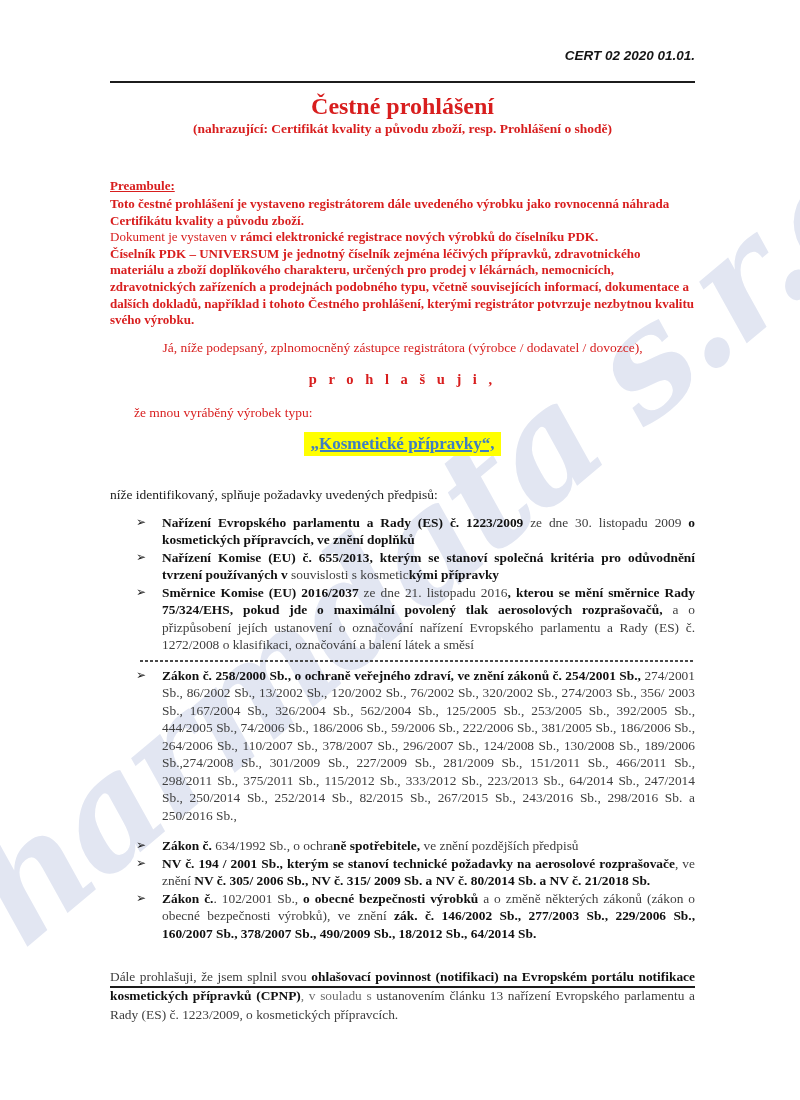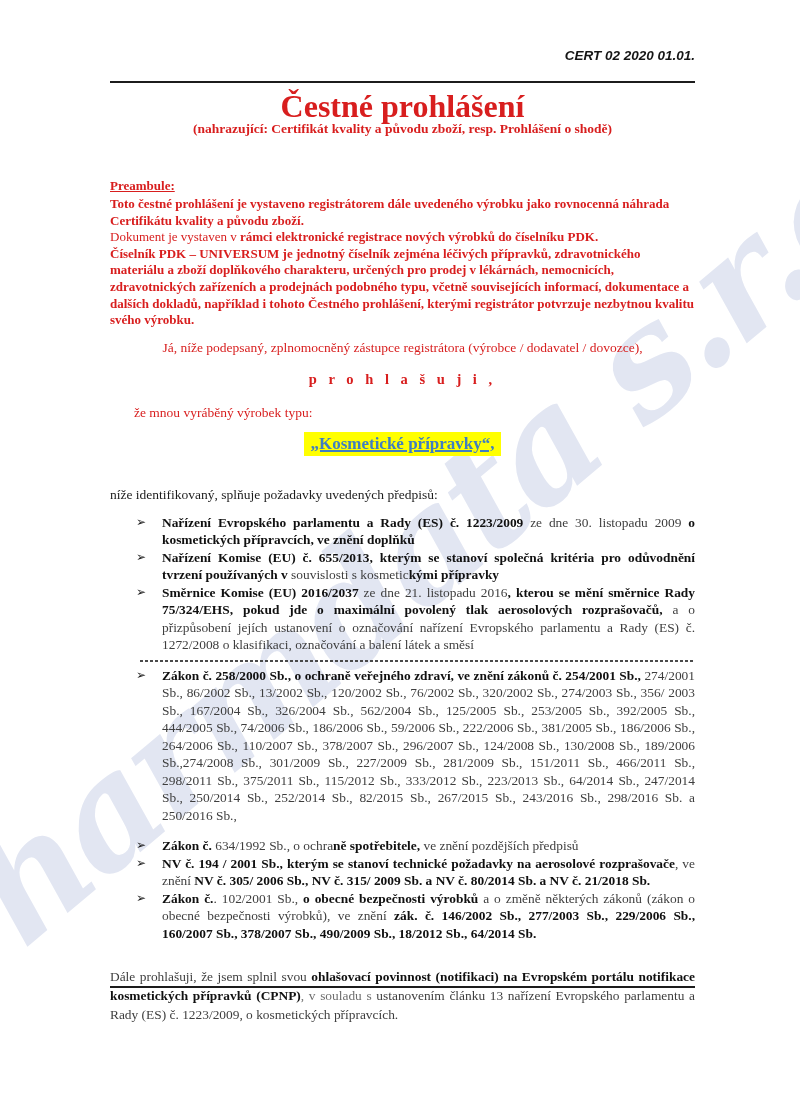--- a/index.html
+++ b/index.html
@@ -24,21 +24,21 @@
     font-size:150px;letter-spacing:-6px;color:var(--wm);white-space:nowrap;
     user-select:none;pointer-events:none;
   }
   .content{position:relative;z-index:1;padding:0 105px 0 110px;}
   .doc-code{
     padding-top:48px;text-align:right;
     font-family:"Liberation Sans","DejaVu Sans",sans-serif;
     font-style:italic;font-weight:700;font-size:13.5px;color:#151515;
   }
   .rule{border:0;border-top:2px solid #1c1c1c;margin:18px 0 0 0;}
-  .title{margin-top:10px;text-align:center;color:var(--red);font-weight:700;font-size:32px;line-height:27px;}
+  .title{margin-top:10px;text-align:center;color:var(--red);font-weight:700;font-size:24px;line-height:27px;}
   .subtitle{text-align:center;color:var(--red);font-weight:700;font-size:13.5px;line-height:17px;}
   .pre-head{margin-top:39px;color:var(--red);font-weight:700;font-size:13px;line-height:20px;text-decoration:underline;}
   .pre-body{color:var(--red);font-size:13px;line-height:16.6px;font-weight:700;text-align:left;}
   .pre-body .rn{font-weight:400;}
   .decl-intro{margin-top:11px;text-align:center;color:var(--red);font-size:13.5px;}
   .decl-verb{margin-top:15px;text-align:center;color:var(--red);font-weight:700;font-size:14.5px;letter-spacing:4px;}
   .prod-intro{margin-top:17px;color:var(--red);font-size:13.5px;margin-left:24px;}
   .prod-line{margin-top:11px;text-align:center;}
   .prod-name{
     display:inline-block;background:var(--hl);color:var(--blue);

